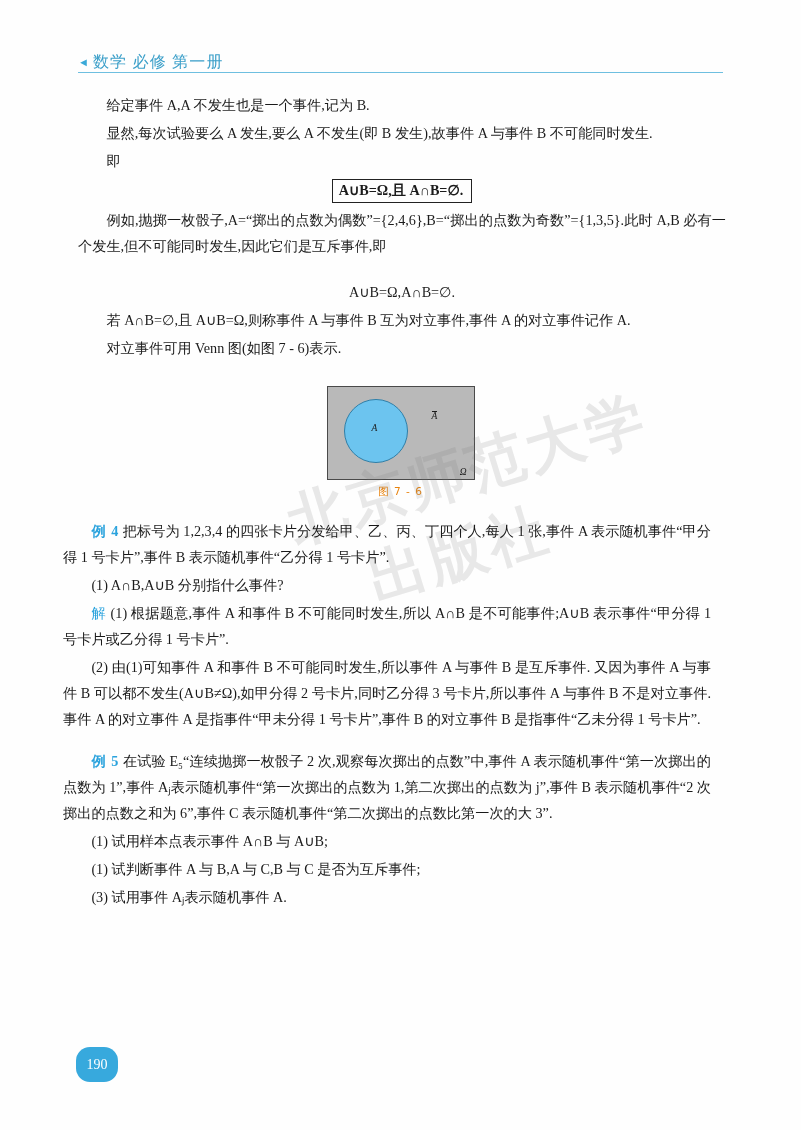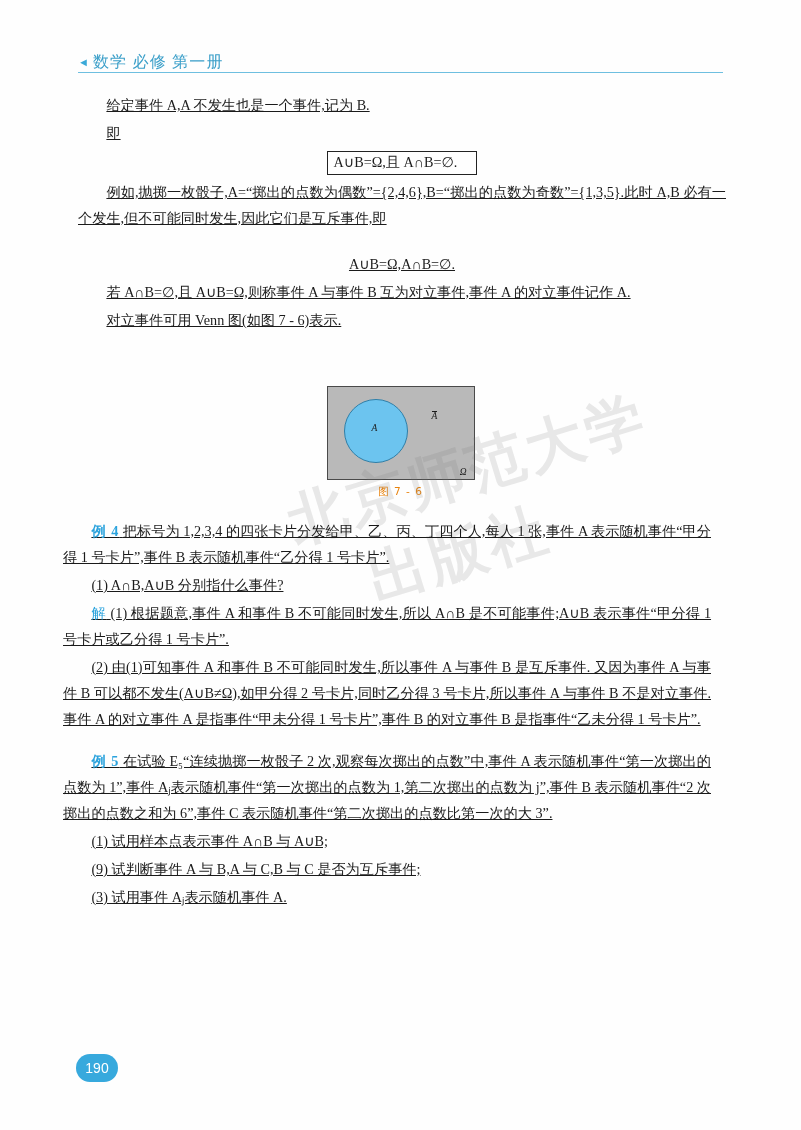--- a/index.html
+++ b/index.html
@@ -61,37 +61,37 @@
     left: 78px;
     width: 648px;
     font-size: 14.2px;
     line-height: 26px;
     color: #1b1b1b;
   }
   .p {
     margin: 0 0 2px 0;
     text-align: justify;
     text-justify: inter-ideograph;
-    text-decoration: underline;
   }
   .indent { text-indent: 2em; }
 
   .center { text-align: center; text-indent: 0; margin-top: 20px; }
 
   .boxed-line {
     text-align: center;
     text-indent: 0;
     margin: 3px 0 4px 0;
   }
   .boxed {
     display: inline-block;
     border: 1px solid #222;
-    padding: 0px 19px 1px 6px;
+    padding: 0px 8px 1px 6px;
     font-size: 14.2px;
     line-height: 21px;
+    font-weight: bold;
   }
 
   
   .figure {
     position: absolute;
     top: 386px;
     left: 0;
     width: 801px;
     text-align: center;
   }
@@ -184,44 +184,45 @@
     pointer-events: none;
   }
   .watermark .l2 { margin-left: 60px; }
 
   
   .pagenum {
     position: absolute;
     left: 76px;
     bottom: 48px;
     width: 42px;
-    height: 28px;
+    height: 35px;
     border-radius: 14px;
     background: #37a9dd;
     color: #fff;
     display: flex;
     align-items: center;
     justify-content: center;
     font-size: 14px;
-    font-family: Liberation Sans, sans-serif;
+    font-family: Liberation Serif, serif;
   }
 </style>
 </head>
 <body>
 
 <div class="page">
 
   <div class="header">
     <span class="arrow">◄</span>
     <span class="htext">数学 必修 第一册</span>
   </div>
   <div class="header-rule"></div>
 
   <div class="content">
     <p class="p indent">给定事件 A,A 不发生也是一个事件,记为 B.</p>
+    <p class="p indent">显然,每次试验要么 A 发生,要么 A 不发生(即 B 发生),故事件 A 与事件 B 不可能同时发生.</p>
     <p class="p indent">即</p>
     <div class="boxed-line">
       <span class="boxed">A∪B=Ω,且 A∩B=∅.</span>
     </div>
     <p class="p indent">例如,抛掷一枚骰子,A=“掷出的点数为偶数”={2,4,6},B=“掷出的点数为奇数”={1,3,5}.此时 A,B 必有一个发生,但不可能同时发生,因此它们是互斥事件,即</p>
     <p class="p center">A∪B=Ω,A∩B=∅.</p>
     <p class="p indent">若 A∩B=∅,且 A∪B=Ω,则称事件 A 与事件 B 互为对立事件,事件 A 的对立事件记作 A.</p>
     <p class="p indent">对立事件可用 Venn 图(如图 7 - 6)表示.</p>
   </div>
 
@@ -252,18 +253,18 @@
     </p>
     <p class="p indent">(2) 由(1)可知事件 A 和事件 B 不可能同时发生,所以事件 A 与事件 B 是互斥事件. 又因为事件 A 与事件 B 可以都不发生(A∪B≠Ω),如甲分得 2 号卡片,同时乙分得 3 号卡片,所以事件 A 与事件 B 不是对立事件. 事件 A 的对立事件 A 是指事件“甲未分得 1 号卡片”,事件 B 的对立事件 B 是指事件“乙未分得 1 号卡片”.</p>
 
     <div class="blockgap"></div>
 
     <p class="p indent">
       <span class="extag">例 5</span>
       <span>在试验 E₅“连续抛掷一枚骰子 2 次,观察每次掷出的点数”中,事件 A 表示随机事件“第一次掷出的点数为 1”,事件 Aⱼ表示随机事件“第一次掷出的点数为 1,第二次掷出的点数为 j”,事件 B 表示随机事件“2 次掷出的点数之和为 6”,事件 C 表示随机事件“第二次掷出的点数比第一次的大 3”.</span>
     </p>
     <p class="p indent">(1) 试用样本点表示事件 A∩B 与 A∪B;</p>
-    <p class="p indent">(9) 试判断事件 A 与 B,A 与 C,B 与 C 是否为互斥事件;</p>
+    <p class="p indent">(1) 试判断事件 A 与 B,A 与 C,B 与 C 是否为互斥事件;</p>
     <p class="p indent">(3) 试用事件 Aⱼ表示随机事件 A.</p>
   </div>
 
   <div class="pagenum">190</div>
 </div>
 
 </body></html>

